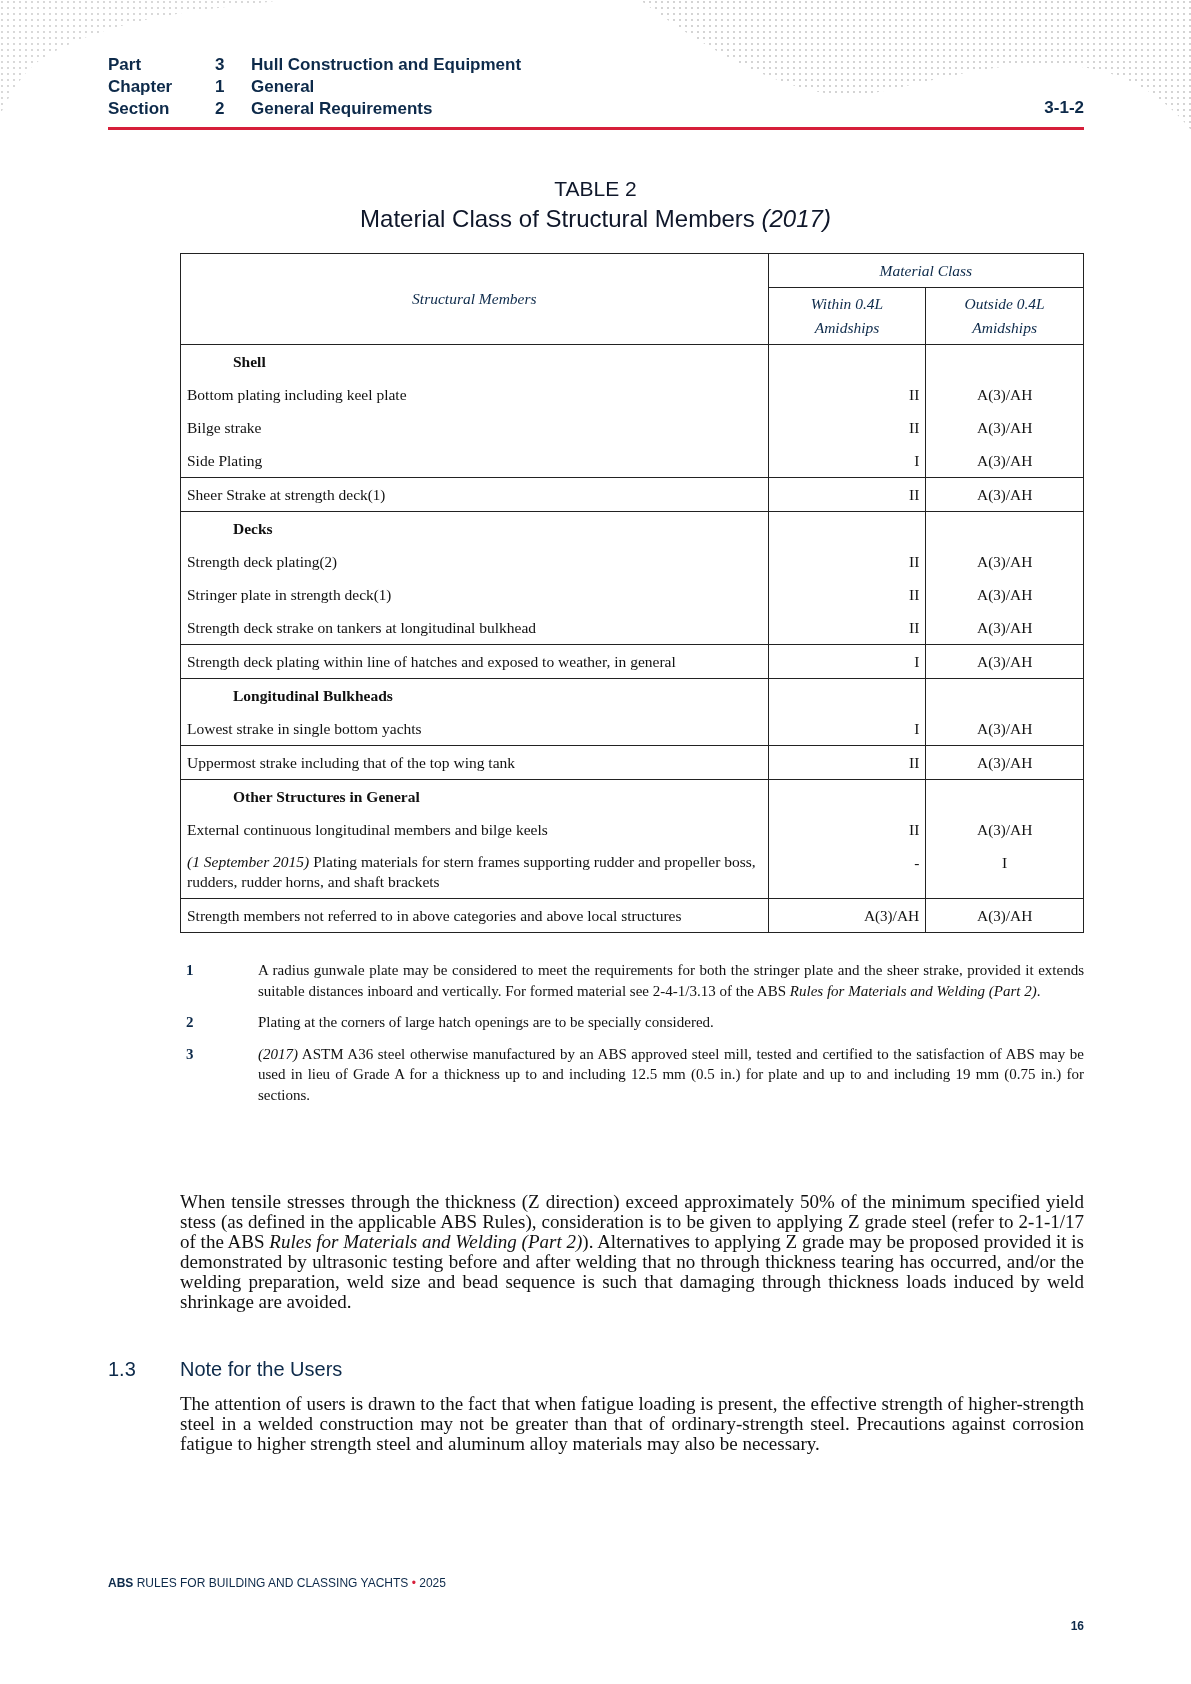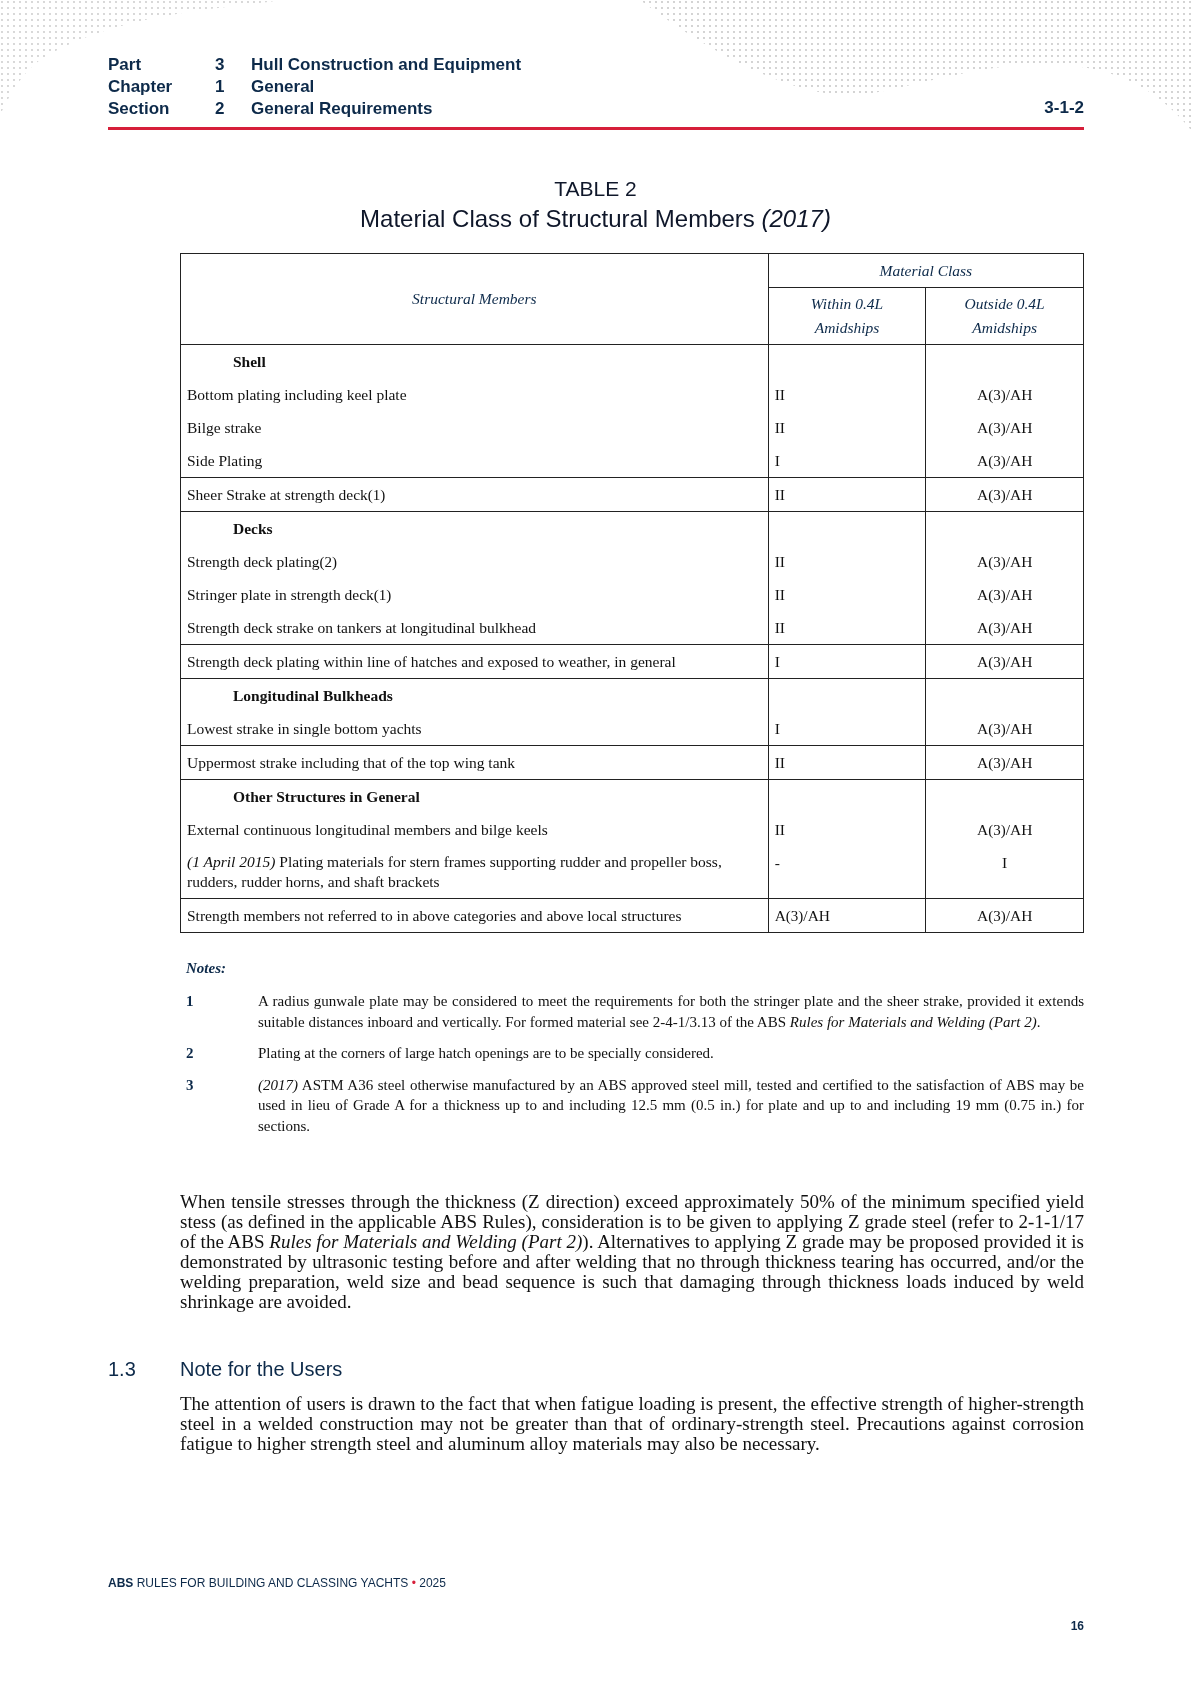--- a/index.html
+++ b/index.html
@@ -11,21 +11,21 @@
   .hdr .c2 { width: 36px; }
   .hdr .ref { position: absolute; right: 0; top: 44px; }
   .redrule { position: absolute; left: 108px; top: 127px; width: 976px; height: 3px; background: #d61f3a; }
   .ttl { position: absolute; left: 0; width: 1191px; text-align: center; font-family: "Liberation Sans", sans-serif; color: #0f172a; }
   .ttl1 { top: 177px; font-size: 21px; }
   .ttl2 { top: 205px; font-size: 24px; }
   table.mat { position: absolute; left: 180px; top: 253px; width: 904px; border-collapse: collapse; font-size: 15.5px; }
   table.mat td, table.mat th { border: 1.5px solid #222; padding: 0 6px; vertical-align: top; }
   table.mat th { font-weight: normal; font-style: italic; color: #0d2a4a; font-size: 15.5px; vertical-align: middle; text-align: center; }
   .c-mem { width: 582px; }
-  .c-in { width: 152px; text-align: left; }
+  .c-in { width: 152px; text-align: right; }
   .c-out { width: 152px; text-align: center; }
   .ln { height: 33px; line-height: 33px; white-space: nowrap; }
   .ln2 { line-height: 20px; padding-top: 6px; white-space: normal; }
   .grp { font-weight: bold; margin-left: 46px; }
   sup.fn { font-size: 15px; vertical-align: baseline; }
   .notes { position: absolute; left: 186px; top: 960px; width: 898px; font-size: 15px; }
   .notes .nh { font-weight: bold; font-style: italic; color: #0d2a4a; margin-bottom: 14px; }
   .note { display: flex; margin-bottom: 11px; line-height: 20.5px; }
   .note .num { width: 72px; font-weight: bold; color: #0d2a4a; flex: none; }
   .note .txt { text-align: justify; flex: 1; }
@@ -172,21 +172,21 @@
           <div class="ln">II</div>
         </td>
         <td class="c-out">
           <div class="ln">A<sup class="fn">(3)</sup>/AH</div>
         </td>
       </tr>
       <tr>
         <td class="c-mem">
           <div class="ln grp">Other Structures in General</div>
           <div class="ln">External continuous longitudinal members and bilge keels</div>
-          <div class="ln2" style="height: 46px;"><i>(1 April 2015) </i>Plating materials for stern frames supporting rudder and propeller boss, rudders, rudder horns, and shaft brackets</div>
+          <div class="ln2" style="height: 46px;"><i>(1 September 2015) </i>Plating materials for stern frames supporting rudder and propeller boss, rudders, rudder horns, and shaft brackets</div>
         </td>
         <td class="c-in">
           <div class="ln">&nbsp;</div>
           <div class="ln">II</div>
           <div class="ln" style="height: 52px;">-</div>
         </td>
         <td class="c-out">
           <div class="ln">&nbsp;</div>
           <div class="ln">A<sup class="fn">(3)</sup>/AH</div>
           <div class="ln" style="height: 52px;">I</div>
@@ -200,21 +200,20 @@
           <div class="ln">A<sup class="fn">(3)</sup>/AH</div>
         </td>
         <td class="c-out">
           <div class="ln">A<sup class="fn">(3)</sup>/AH</div>
         </td>
       </tr>
     </tbody>
 </table>
 
 <div class="notes">
-  <div class="nh">Notes:</div>
   <div class="note">
       <span class="num">1</span>
       <span class="txt"><span>A radius gunwale plate may be considered to meet the requirements for both the stringer plate and the sheer strake, provided it extends suitable distances inboard and vertically. For formed material see 2-4-1/3.13 of the ABS </span><i>Rules for Materials and Welding (Part 2)</i><span>.</span></span>
     </div>
   <div class="note">
       <span class="num">2</span>
       <span class="txt">Plating at the corners of large hatch openings are to be specially considered.</span>
     </div>
   <div class="note">
       <span class="num">3</span>

